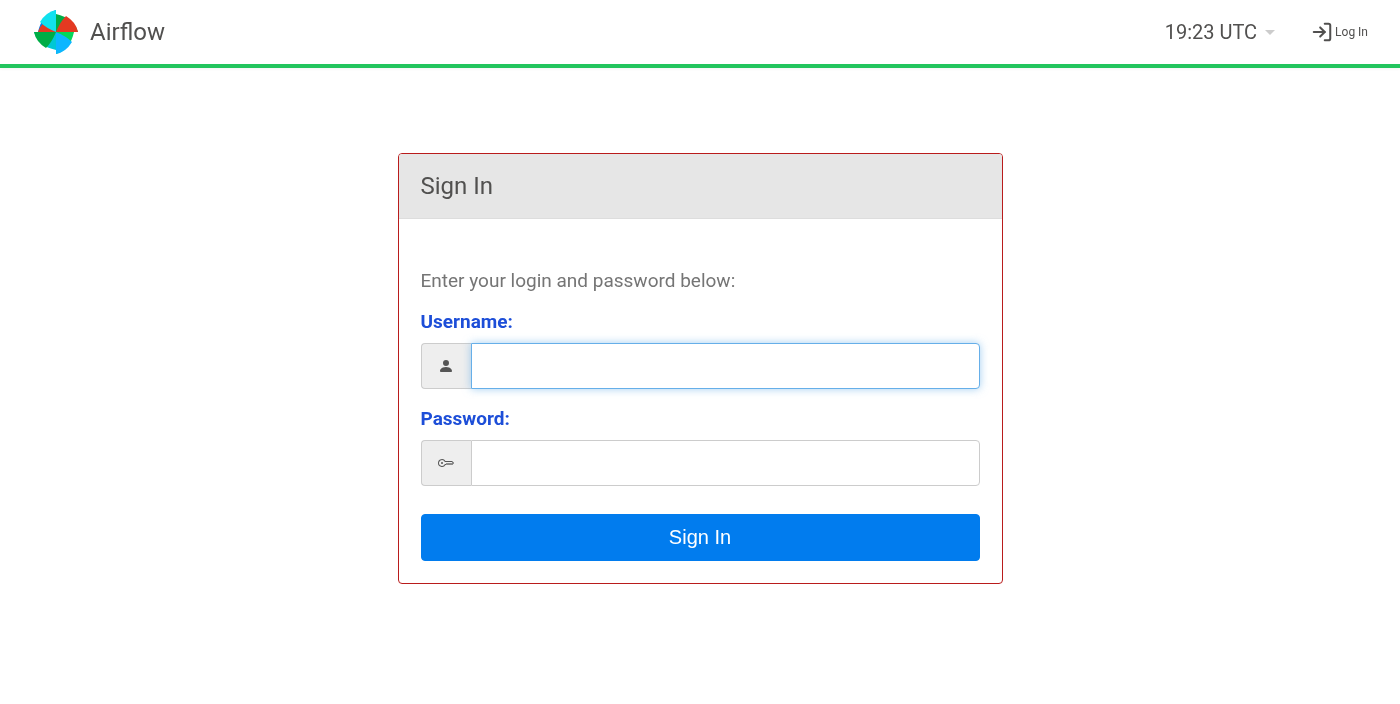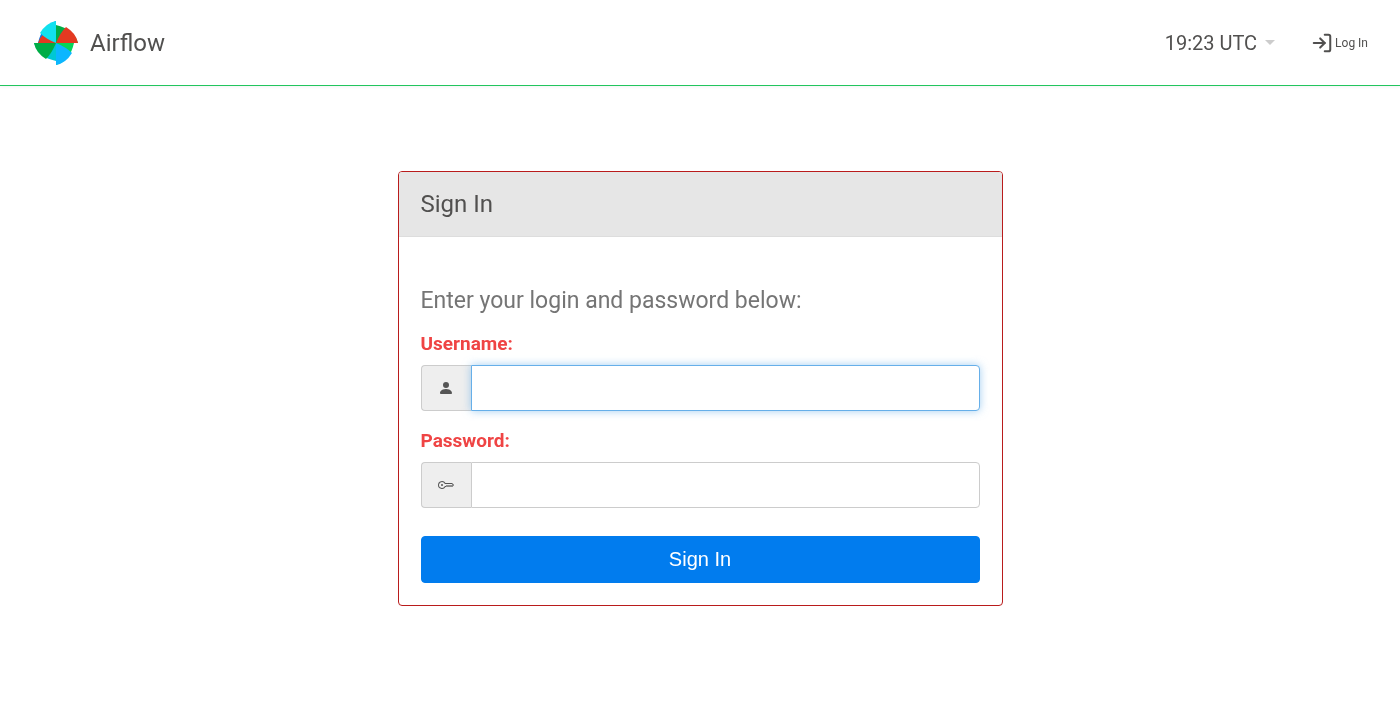--- a/index.html
+++ b/index.html
@@ -12,22 +12,22 @@
       font-family: -apple-system, BlinkMacSystemFont, "Segoe UI", Roboto, "Helvetica Neue", Arial, sans-serif;
       background: #fff;
       color: #333;
     }
 
     .navbar {
       display: flex;
       align-items: center;
       justify-content: space-between;
       padding: 0 32px;
-      height: 86px;
-      border-bottom: 1px solid #22c55e;
+      height: 68px;
+      border-bottom: 4px solid #22c55e;
       box-shadow: 0 1px 3px rgba(0,0,0,0.05);
     }
 
     .navbar-left {
       display: flex;
       align-items: center;
       gap: 10px;
     }
 
     .logo {
@@ -105,34 +105,34 @@
       font-weight: 400;
       color: #51504f;
     }
 
     .panel-body {
       padding: 22px;
     }
 
     .help-text {
       color: #757575;
-      font-size: 23px;
+      font-size: 19px;
       margin-top: 28px;
       margin-bottom: 18px;
     }
 
     .form-group {
       margin-bottom: 18px;
     }
 
     .control-label {
       display: block;
       font-weight: 700;
       font-size: 19px;
-      color: #ef4444;
+      color: #1d4ed8;
       margin-bottom: 10px;
     }
 
     .input-group {
       display: flex;
       width: 100%;
     }
 
     .input-group-addon {
       display: flex;

